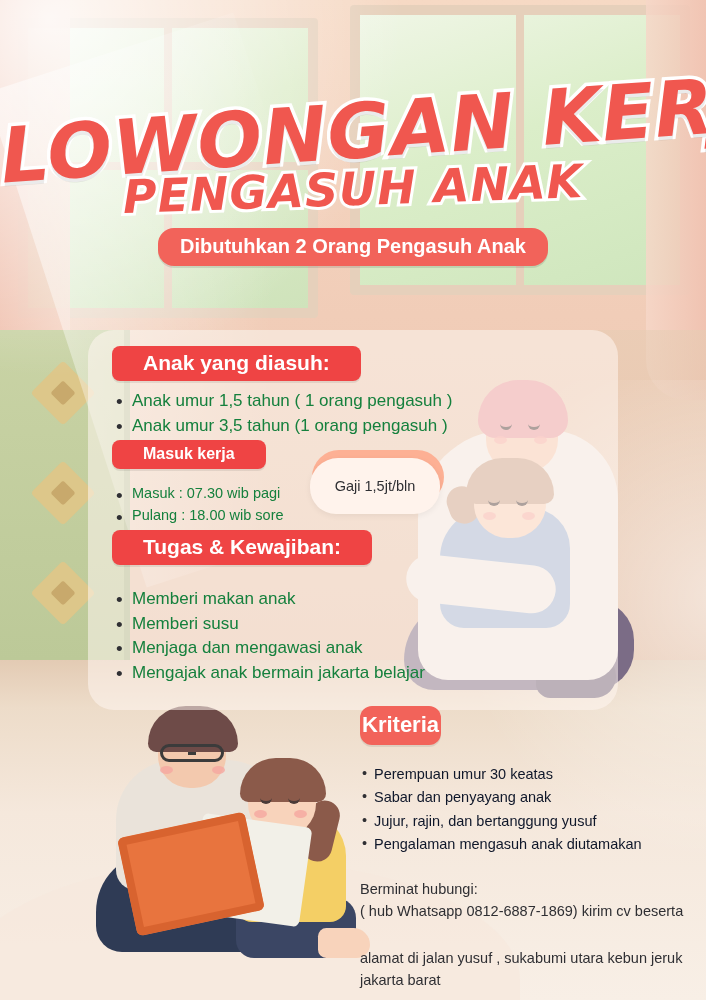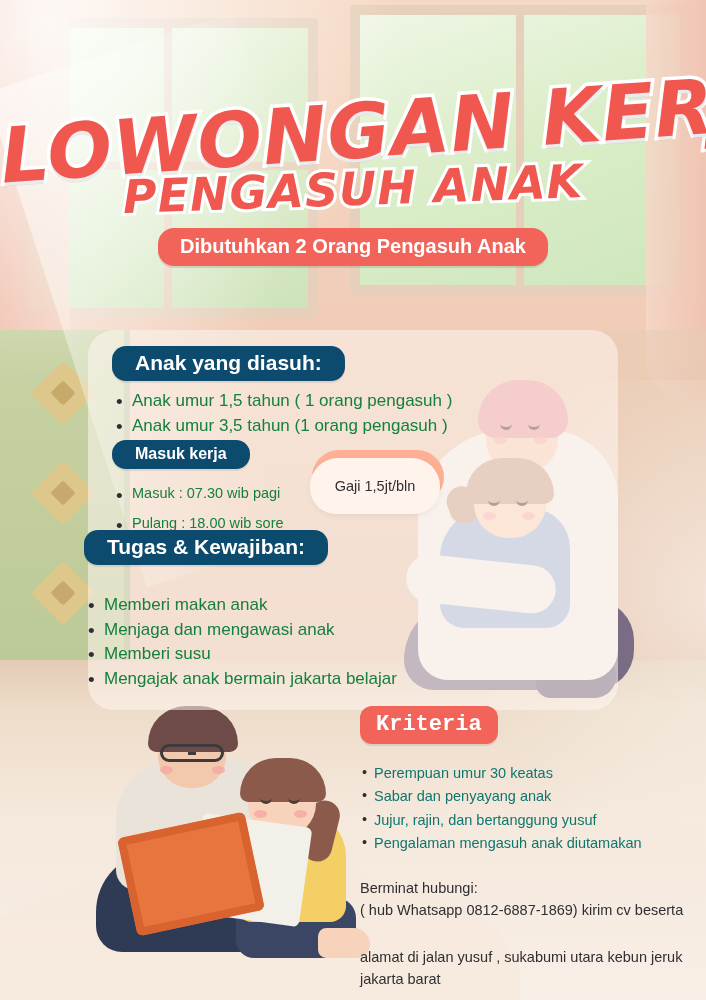--- a/index.html
+++ b/index.html
@@ -149,45 +149,45 @@
   
   .card {
     position: absolute; left: 88px; top: 330px; width: 530px; height: 380px;
     background: rgba(255,246,240,.55);
     border-radius: 26px;
   }
 
   .sec { position: absolute; }
   .pill {
     display: inline-block;
-    background: #0c4a6e;
+    background: #ef4444;
     color: #fff;
     font-weight: bold;
-    border-radius: 14px;
-    padding: 5px 23px 6px;
+    border-radius: 8px;
+    padding: 5px 31px 6px;
     box-shadow: 0 2px 0 rgba(0,0,0,.08);
   }
   .pill.lg { font-size: 21px; }
   .pill.md { font-size: 16px; }
 
   ul.items { list-style: none; margin-top: 8px; }
   ul.items li {
     font-size: 17px; color: #15803d; line-height: 1.45;
     padding-left: 20px; position: relative;
   }
   ul.items li:before {
     content: "\2022"; position: absolute; left: 4px; top: -1px; font-size: 19px; color: #2f2f33;
   }
   ul.items.small li { font-size: 14.5px; }
   ul.items.tight li { line-height: 1.5; }
 
   
   .sec-anak { left: 112px; top: 346px; }
   .sec-masuk { left: 112px; top: 440px; }
-  .sec-tugas { left: 84px; top: 530px; }
+  .sec-tugas { left: 112px; top: 530px; }
 
   .bubble {
     position: absolute; left: 310px; top: 458px;
     width: 130px; height: 56px;
     background: #fff3ec;
     border-radius: 28px 28px 26px 26px;
     display: flex; align-items: center; justify-content: center;
     font-size: 14.5px; color: #2f2f33;
     box-shadow: 0 2px 6px rgba(0,0,0,.06);
   }
@@ -198,27 +198,26 @@
   }
   .bubble-back {
     position: absolute; left: 312px; top: 450px; width: 132px; height: 54px;
     background: #fdb094; border-radius: 30px;
   }
 
   
   .kriteria-wrap { position: absolute; left: 360px; top: 706px; width: 332px; }
   .kriteria-pill {
     display: inline-block; background: #f2635a; color: #fff; font-weight: bold;
-    font-size: 22px; padding: 6px 16px 7px; border-radius: 12px;
+    font-size: 22px; padding: 6px 2px 7px; border-radius: 12px;
     box-shadow: 0 2px 0 rgba(0,0,0,.08);
-    font-family: Liberation Mono, monospace;
   }
   ul.krit { list-style: none; margin-top: 18px; }
   ul.krit li {
-    font-size: 14.5px; color: #0f766e; line-height: 1.62;
+    font-size: 14.5px; color: #0f172a; line-height: 1.62;
     padding-left: 14px; position: relative;
   }
   ul.krit li:before {
     content: "\2022"; position: absolute; left: 2px; top: -1px; color: #2f2f33;
   }
   .contact { margin-top: 22px; font-size: 14.5px; color: #2f2f33; line-height: 1.5; }
   .address { margin-top: 26px; font-size: 14.5px; color: #2f2f33; line-height: 1.5; }
 
   
   .people { position: absolute; inset: 0; pointer-events: none; }
@@ -421,33 +420,33 @@
     <ul class="items">
       <li>Anak umur 1,5 tahun ( 1 orang pengasuh )</li>
       <li>Anak umur 3,5 tahun (1 orang pengasuh )</li>
     </ul>
   </div>
 
   <div class="sec sec-masuk">
     <span class="pill md">Masuk kerja</span>
     <ul class="items small tight">
       <li style="margin-top:14px">Masuk : 07.30 wib pagi</li>
-      <li style="margin-top:8px">Pulang : 18.00 wib sore</li>
+      <li style="">Pulang : 18.00 wib sore</li>
     </ul>
   </div>
 
   <div class="bubble-back"></div>
   <div class="bubble">Gaji 1,5jt/bln</div>
 
   <div class="sec sec-tugas">
     <span class="pill lg">Tugas &amp; Kewajiban:</span>
-    <ul class="items" style="margin-top:28px">
+    <ul class="items" style="margin-top:22px">
       <li>Memberi makan anak</li>
+      <li>Memberi susu</li>
       <li>Menjaga dan mengawasi anak</li>
-      <li>Memberi susu</li>
       <li>Mengajak anak bermain jakarta belajar</li>
     </ul>
   </div>
 
   <div class="kriteria-wrap">
     <span class="kriteria-pill">Kriteria</span>
     <ul class="krit">
       <li>Perempuan umur 30 keatas</li>
       <li>Sabar dan penyayang anak</li>
       <li>Jujur, rajin, dan bertanggung yusuf</li>

